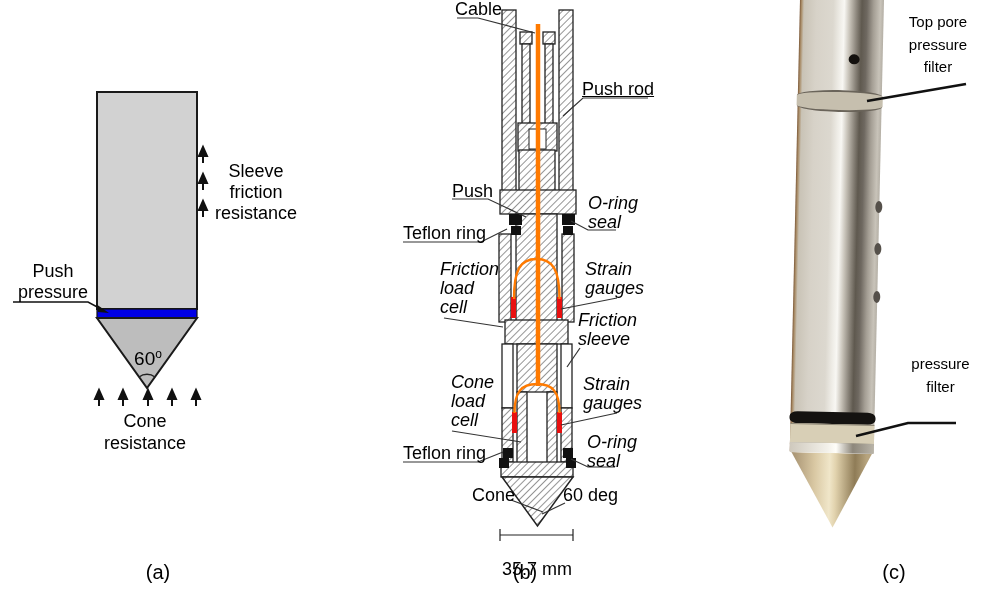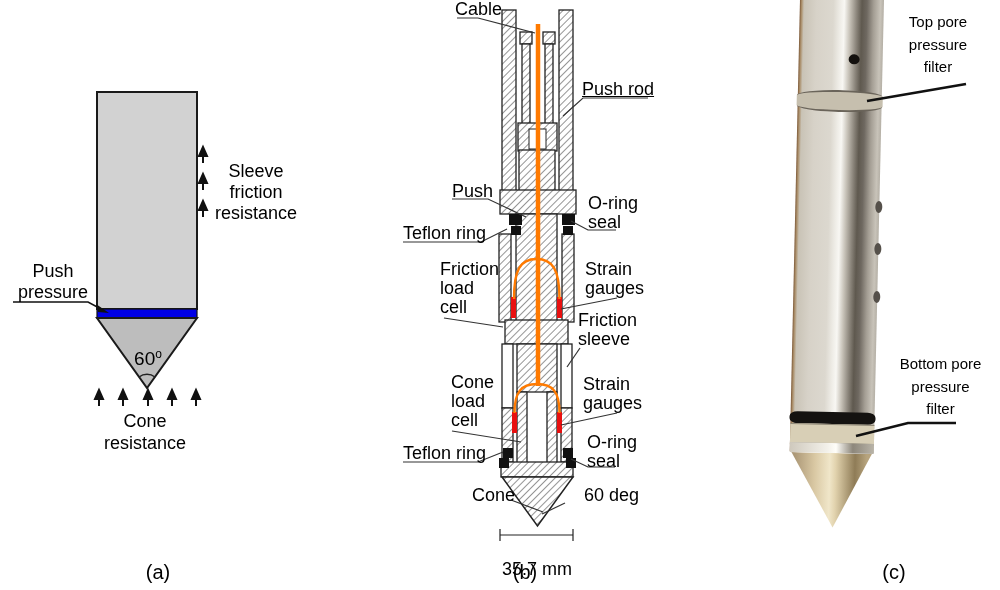--- a/index.html
+++ b/index.html
@@ -1,19 +1,19 @@
 <!DOCTYPE html>
 <html><head>
 <meta charset="utf-8">
 <style>
   html,body{margin:0;padding:0;background:#ffffff;}
   .figure{position:relative;width:1000px;height:590px;background:#ffffff;overflow:hidden;
           font-family:"Liberation Sans",sans-serif;color:#000;}
   .lbl{position:absolute;line-height:19px;font-size:18px;white-space:nowrap;}
-  .lbl div{white-space:nowrap;}
+  .lbl div{white-space:nowrap;font-style:italic;}
   .lblA{position:absolute;font-size:18px;line-height:21px;text-align:center;}
   .lblC{position:absolute;font-size:15px;line-height:22.5px;text-align:center;}
   .caption{position:absolute;top:561px;font-size:20px;text-align:center;width:76px;}
   .center{text-align:center;}
   svg{position:absolute;left:0;top:0;z-index:3;pointer-events:none;}
   .txt{z-index:4;}
   
   .probe{position:absolute;left:794px;top:-10px;width:84px;height:548px;z-index:1;
          transform:rotate(1.3deg);transform-origin:50% 50%;}
   .cyl{position:absolute;left:0;top:0;width:84px;height:462px;
@@ -221,29 +221,28 @@
   <div class="lbl txt" style="left:583px;top:375px;">
     <div>Strain</div>
     <div>gauges</div>
   </div>
   <div class="lbl txt" style="left:587px;top:433px;">
     <div>O-ring</div>
     <div>seal</div>
   </div>
   <div class="lbl txt" style="left:403px;top:444px;">Teflon ring</div>
   <div class="lbl txt" style="left:472px;top:486px;">Cone</div>
-  <div class="lbl txt" style="left:563px;top:486px;margin-left:21px;">60 deg</div>
+  <div class="lbl txt" style="left:563px;top:486px;">60 deg</div>
   <div class="lbl txt center" style="left:497px;top:560px;width:80px;">35.7 mm</div>
   <div class="caption txt" style="left:487px;">(b)</div>
 
   <div class="lblC txt" style="left:888px;top:11px;width:100px;">
     <div>Top pore</div>
     <div>pressure</div>
     <div>filter</div>
   </div>
   <div class="lblC txt" style="left:883px;top:353px;width:115px;">
-    <div>Bottom pore</div>
     <div>pressure</div>
     <div>filter</div>
   </div>
   <div class="caption txt" style="left:856px;">(c)</div>
 
 </div>
 
 </body></html>

